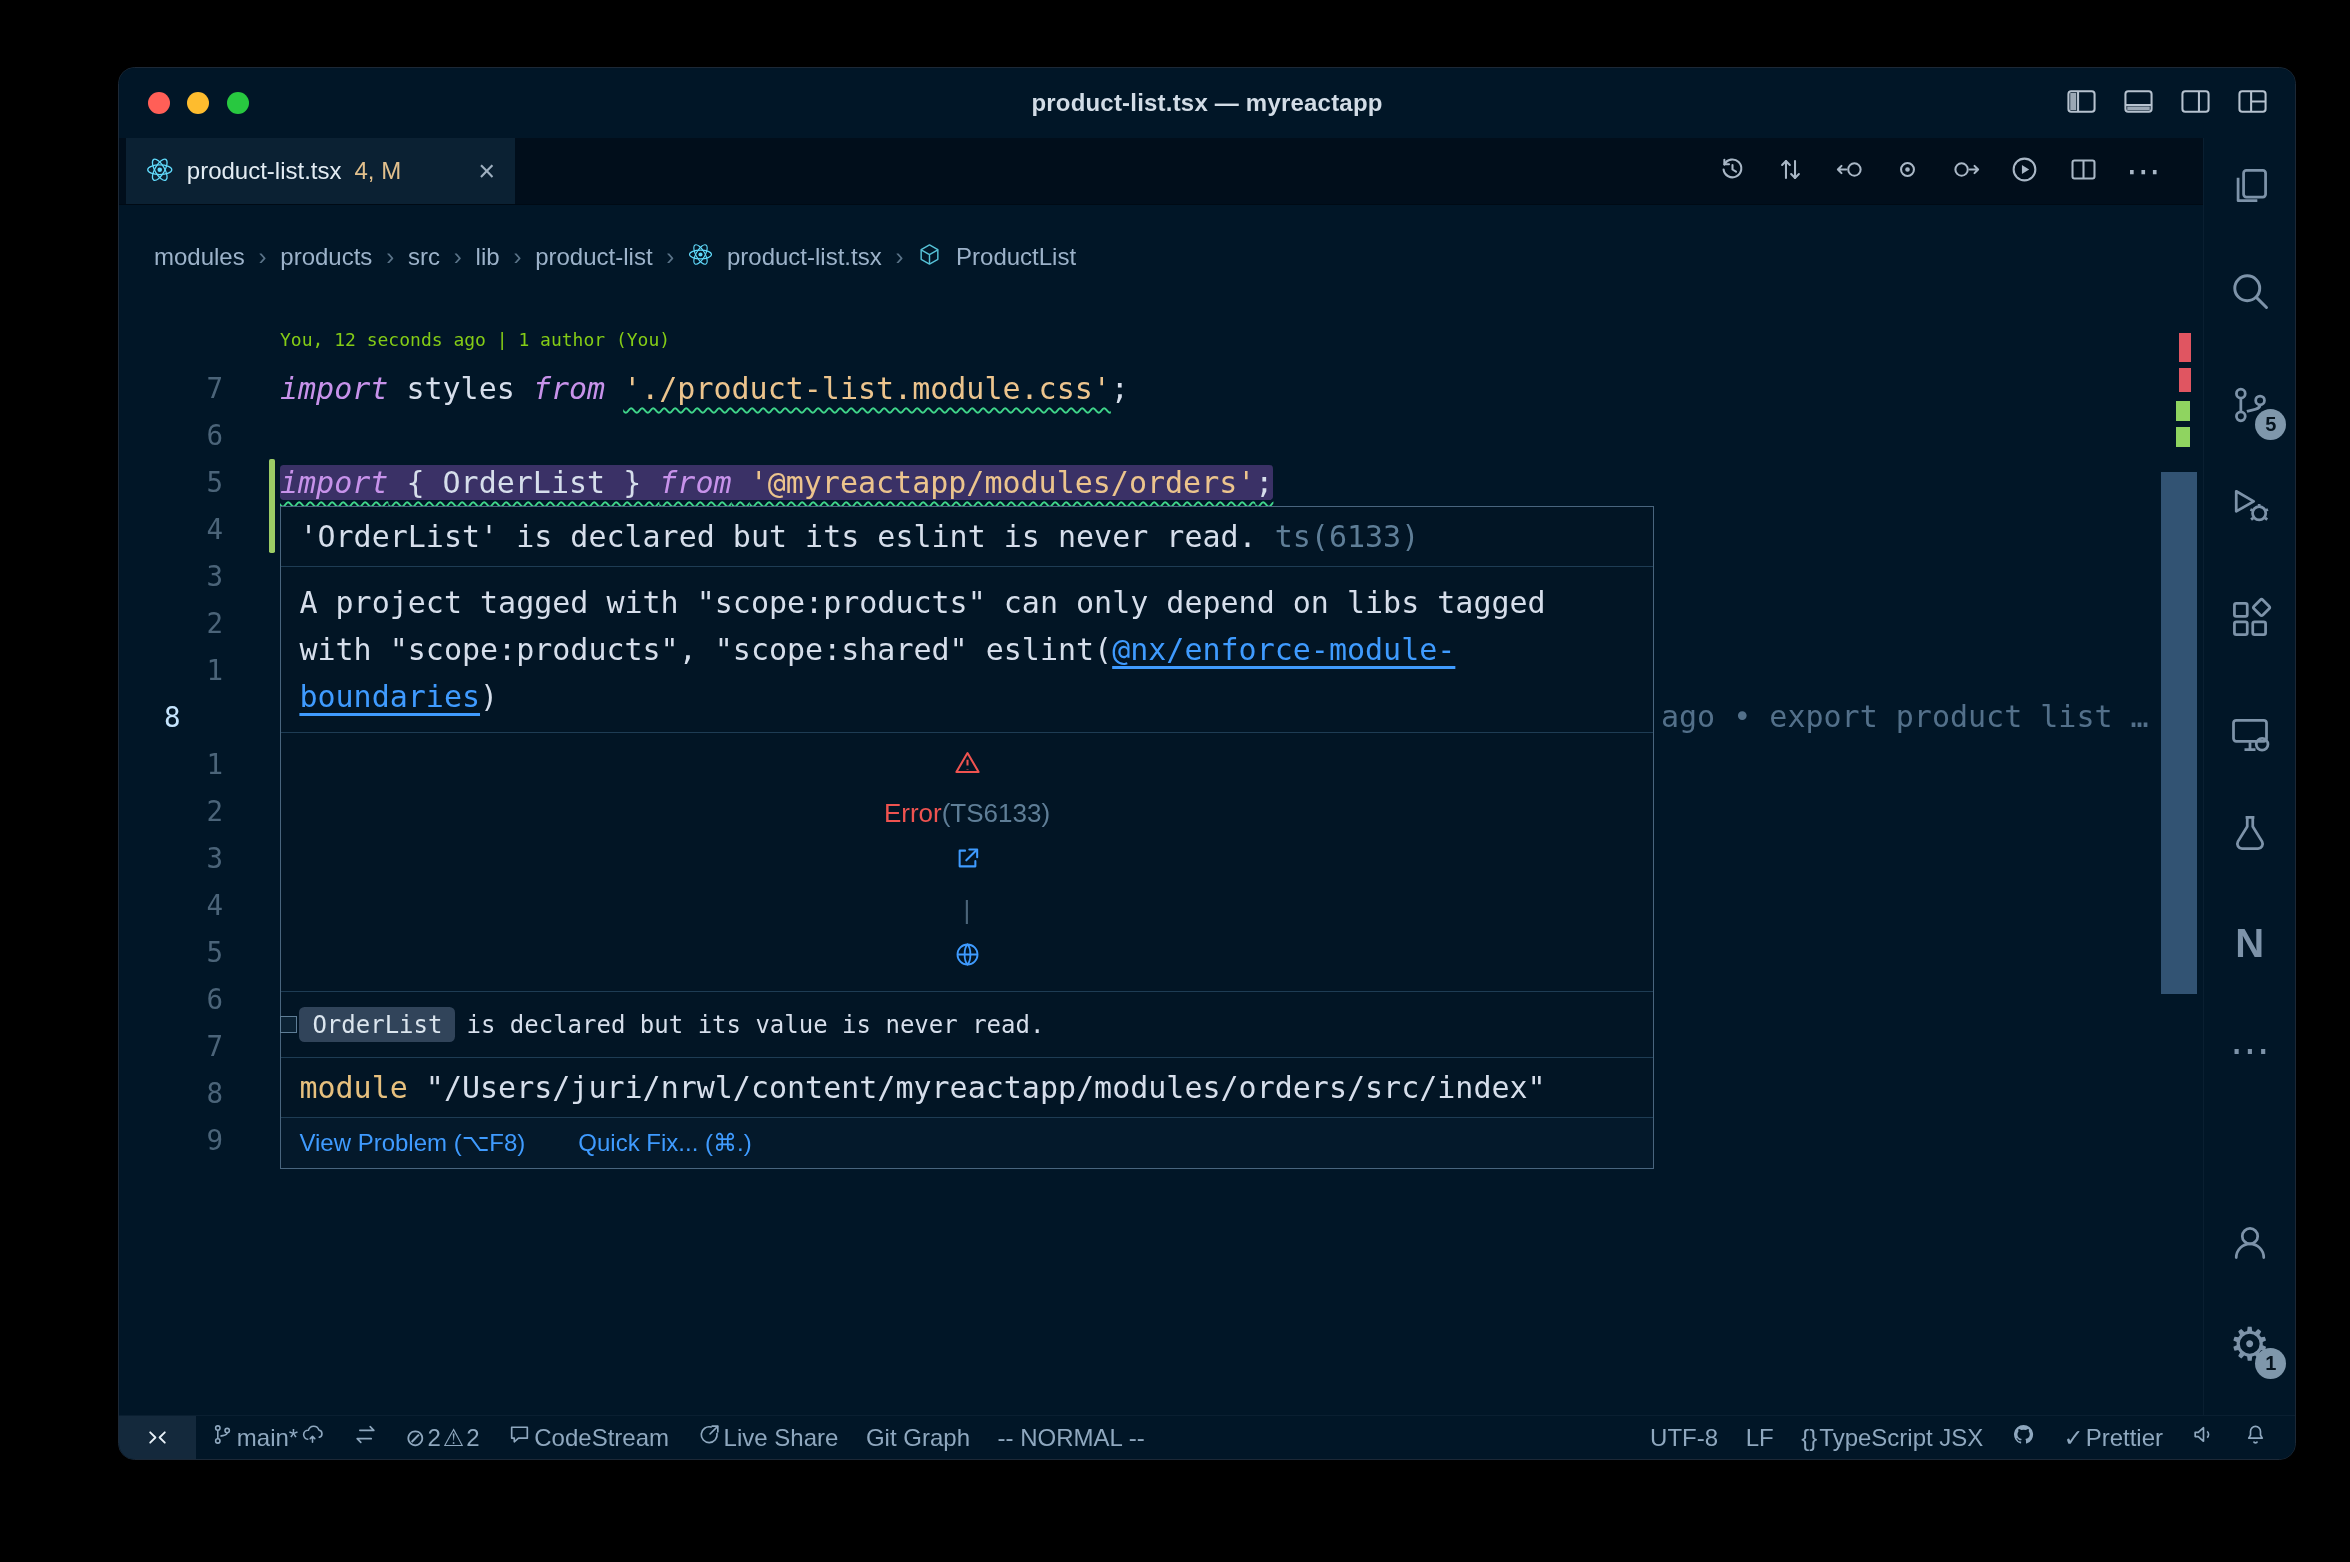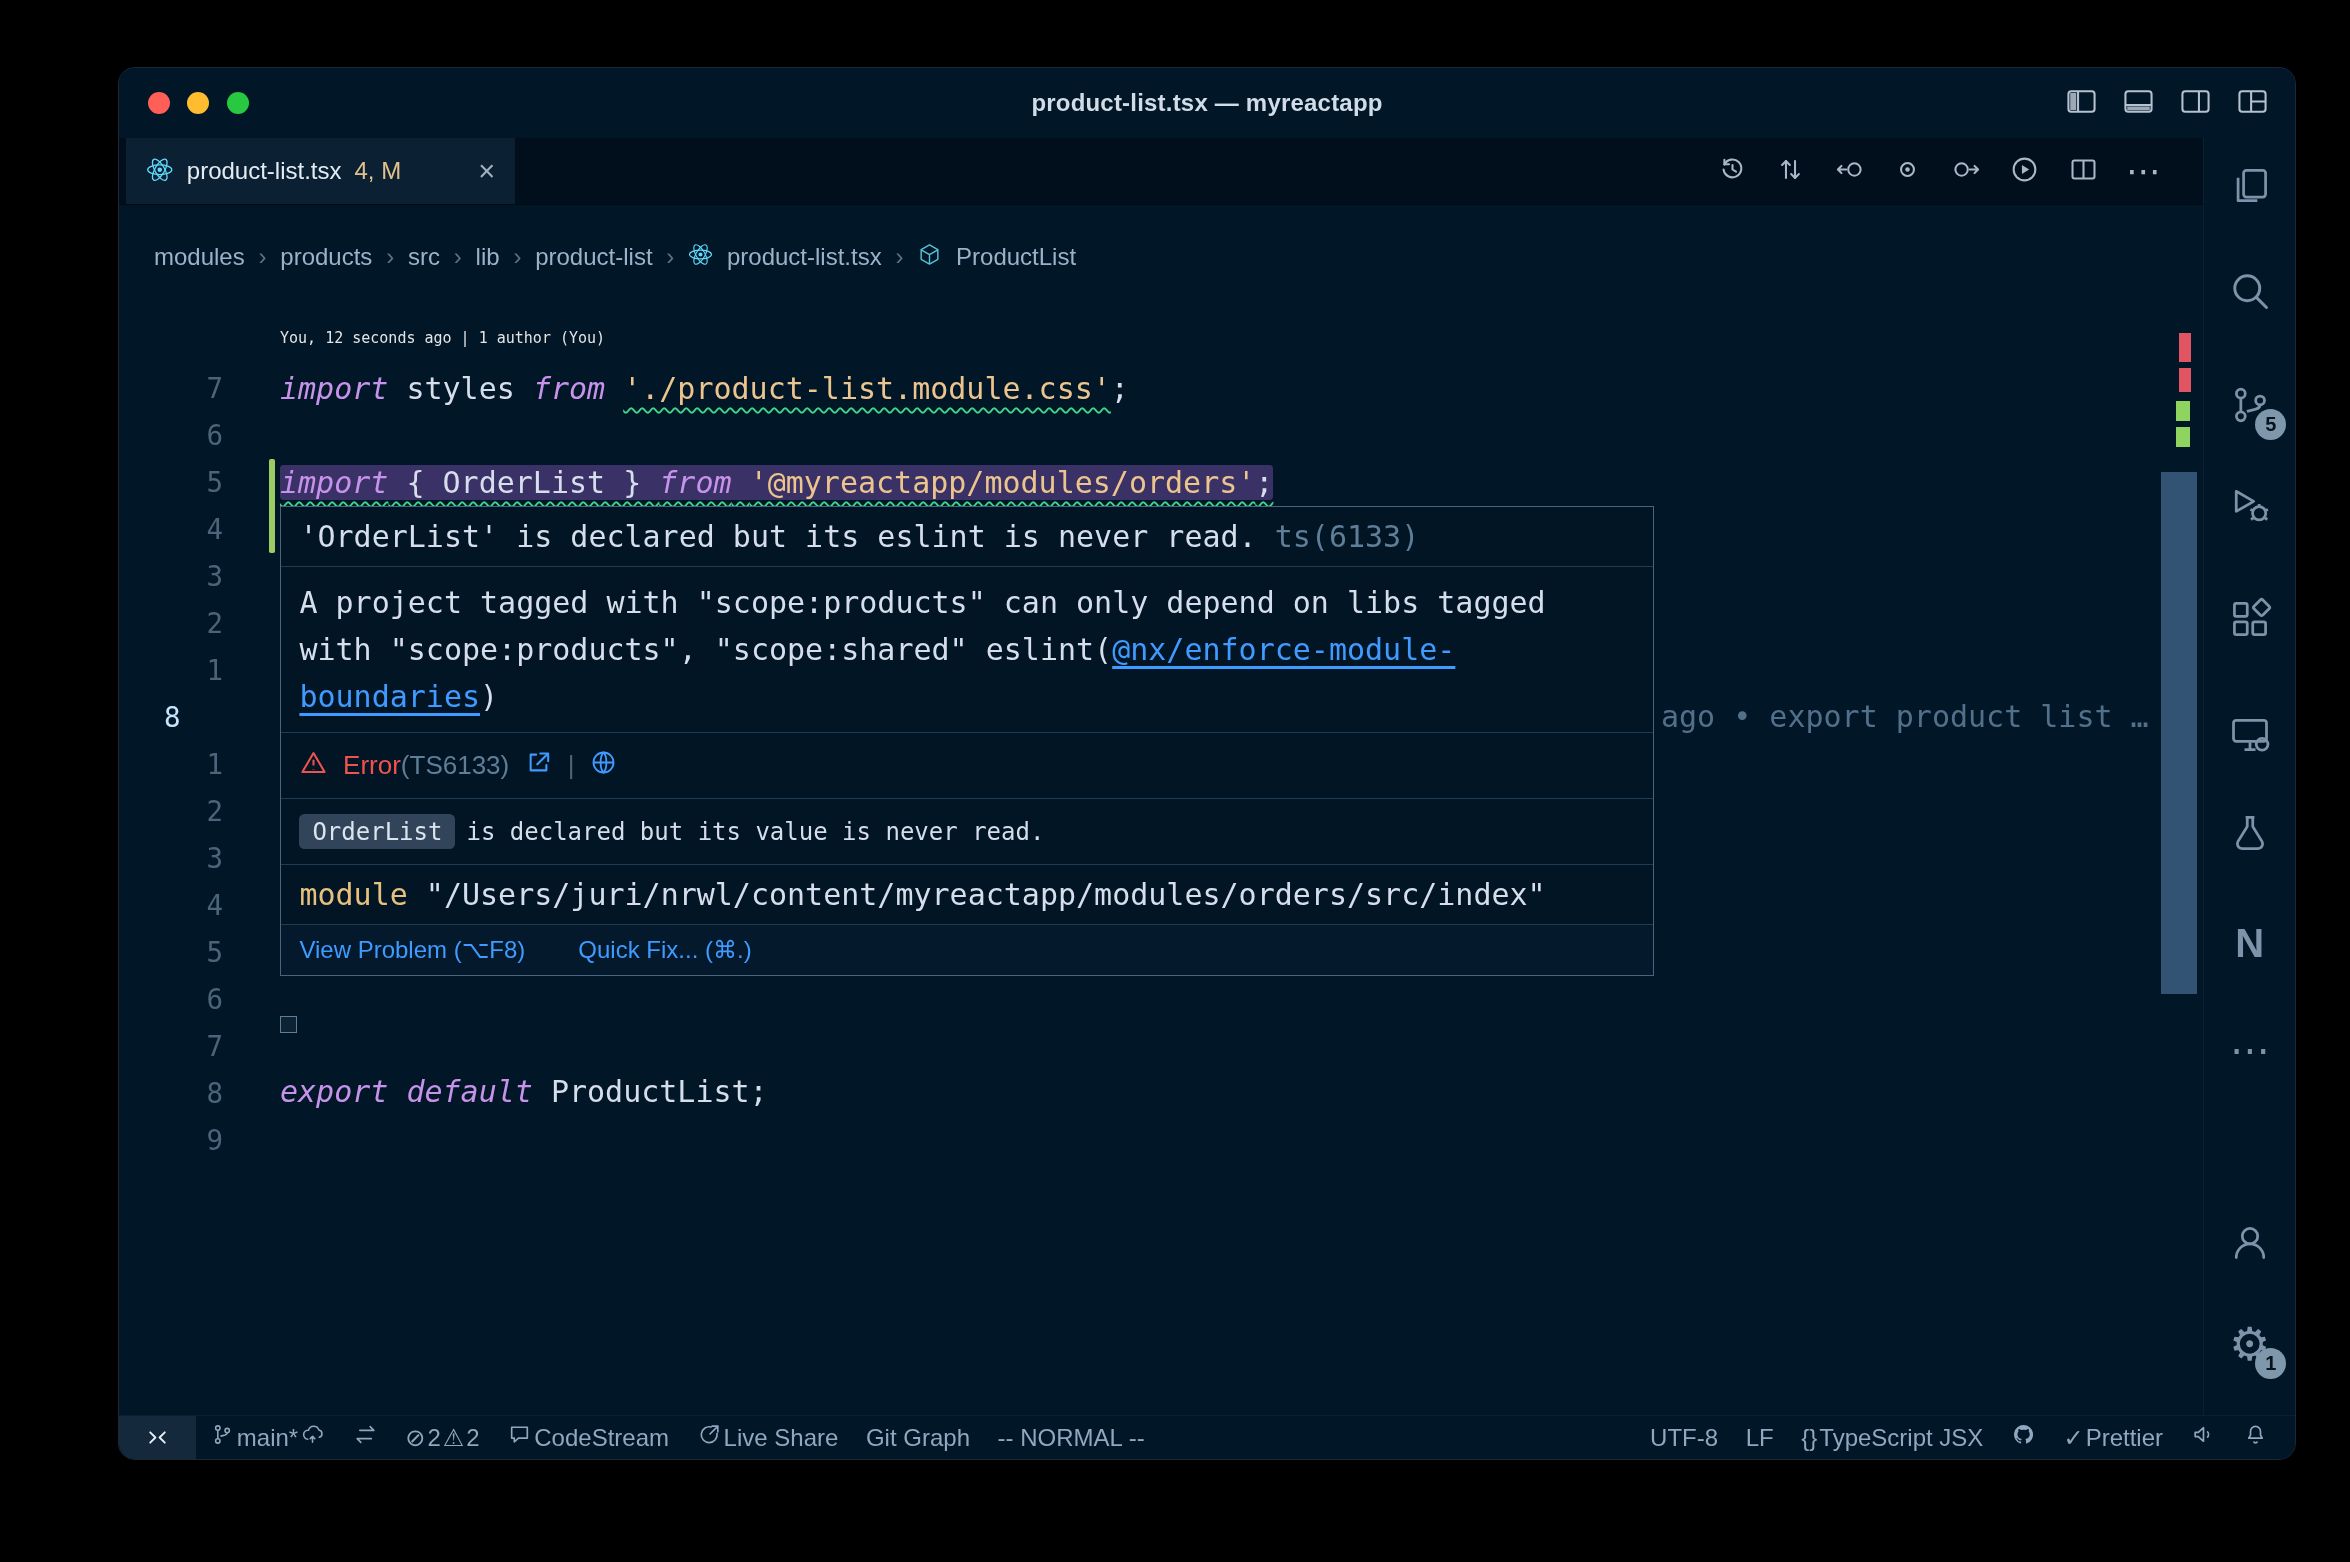--- a/index.html
+++ b/index.html
@@ -41,38 +41,38 @@
   .bc-sep { color:#5a7388; font-size:24px; }
   .breadcrumbs svg { width:25px; height:25px; }
 
   
   .editor { position:relative; flex:1 1 auto; background:#011627; overflow:hidden; font-family:"DejaVu Sans Mono","Liberation Mono",monospace; }
   .gutter { position:absolute; left:0; top:56px; width:104px; }
   .gut { height:47px; line-height:47px; text-align:right; color:#4b6479; font-size:27.5px; }
   .gut.cur { text-align:left; padding-left:45px; color:#c5e4fd; }
   .gitbar { position:absolute; left:150px; top:150px; width:6.4px; height:94px; background:#9ccc65; border-radius:1.8px; }
 
-  .blame-top { position:absolute; left:161px; top:20px; color:#e5e5e5; font-size:15px; }
+  .blame-top { position:absolute; left:161px; top:20px; color:#84cc16; font-size:18px; }
   .code-row { position:absolute; left:161px; height:47px; line-height:47px; font-size:30px; white-space:pre; color:#d6deeb; }
   .r-l7 { top:56px; } .r-l5 { top:150px; } .r-l8 { top:759px; }
   .kw { color:#c792ea; font-style:italic; }
   .str { color:#ecc48d; }
   .pln { color:#d6deeb; }
   .sel { background:#3a3166; border-radius:3.7px; }
   .sq { text-decoration-line:underline; text-decoration-style:wavy; text-decoration-color:#3fd68a; text-decoration-thickness:2px; text-underline-offset:8.3px; }
   .inline-blame { position:absolute; left:1542px; top:384px; height:47px; line-height:47px; font-size:30px; color:#53708a; white-space:nowrap; overflow:hidden; max-width:514px; }
 
   
   .hover { position:absolute; left:161px; top:197px; width:1374px; background:#021525; border:1.4px solid #49657e; z-index:6; color:#d6deeb; }
   .hv-sec { padding:12px 18.4px; border-bottom:0.9px solid #1e3c54; }
   .hv-s1 { font-size:30px; }
   .hv-code { color:#5f7e97; }
   .hv-s2 { font-size:30px; line-height:47px; }
   .hv-link { color:#3f9bff; text-decoration:underline; text-underline-offset:5.5px; }
-  .hv-s3 { display:flex; align-items:center; gap:14.7px; font-family:"Liberation Sans","DejaVu Sans",sans-serif; font-size:26px; padding:14.7px 18.4px; }
+  .hv-s3 { display:flex; align-items:center; gap:14.7px; font-family:"Liberation Sans","DejaVu Sans",sans-serif; font-size:26px; padding:14.7px 18.4px;flex-direction:column; }
   .hv-err { color:#ef5350; }
   .hv-s3 .hv-code { font-size:26px; }
   .hv-s3 svg { width:29px; height:29px; }
   .hv-sep { color:#4b6479; }
   .ic-blue { color:#3f9bff; }
   .ic-red { color:#ef5350; }
   .hv-s4 { font-size:24px; padding:18.4px 18.4px; }
   .chip { background:#31445a; border-radius:5.5px; padding:3.7px 13px; color:#dbe5ee; }
   .hv-s4-text { margin-left:11px; }
   .hv-s5 { font-size:30px; white-space:nowrap; }

